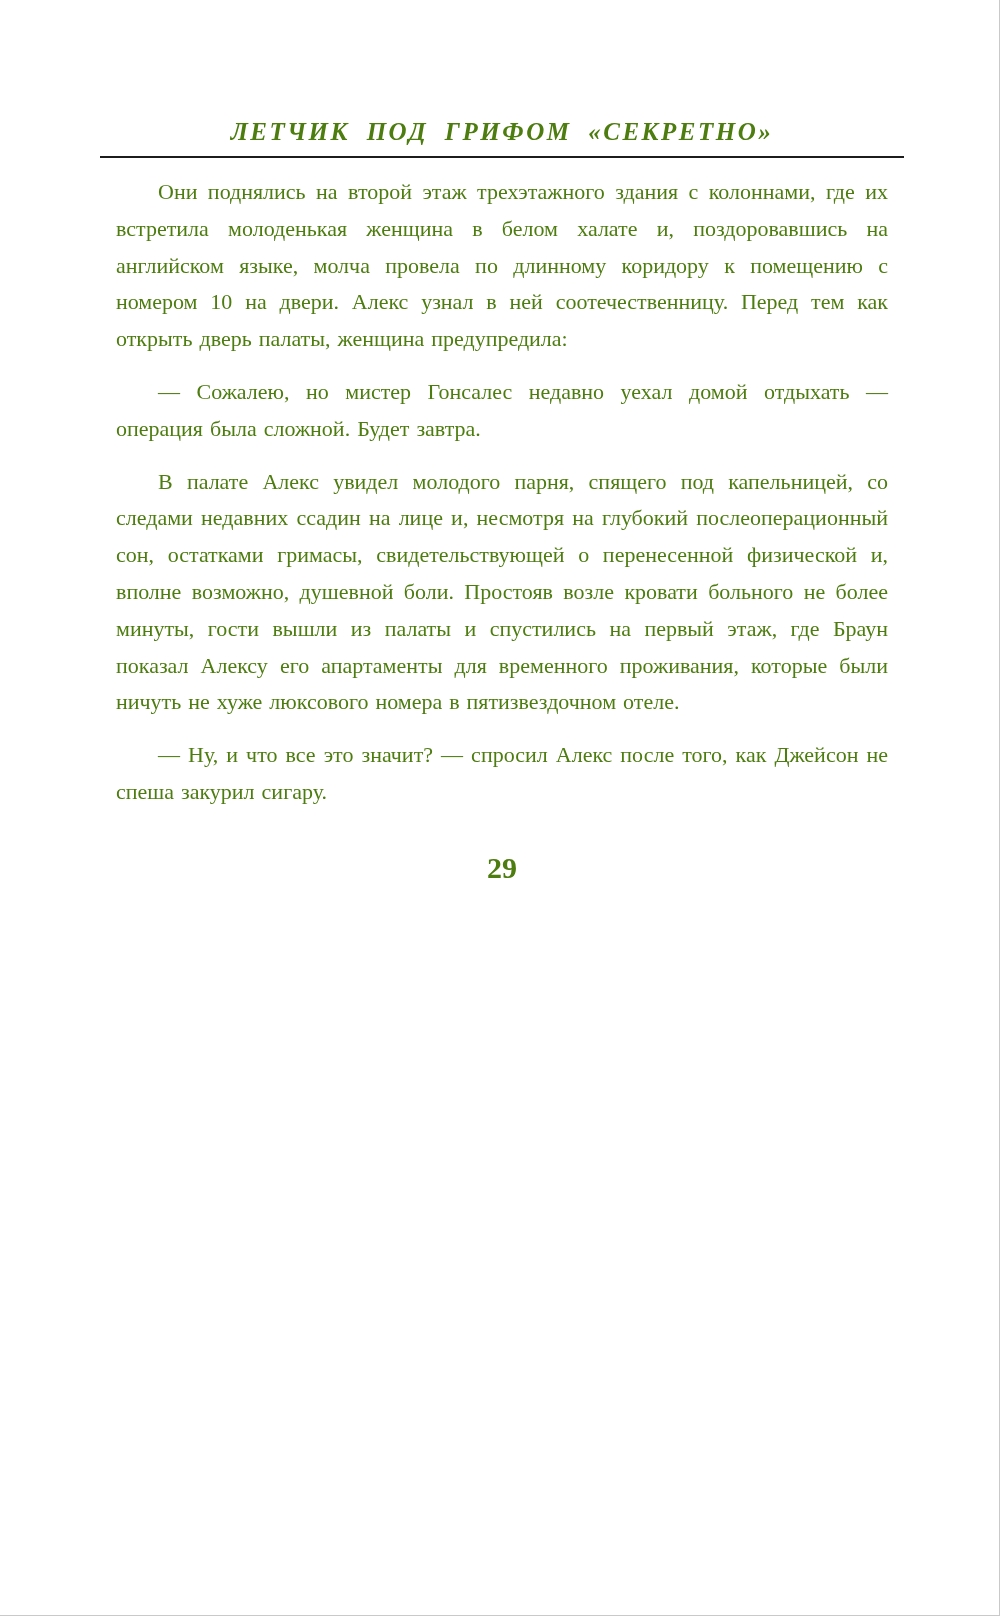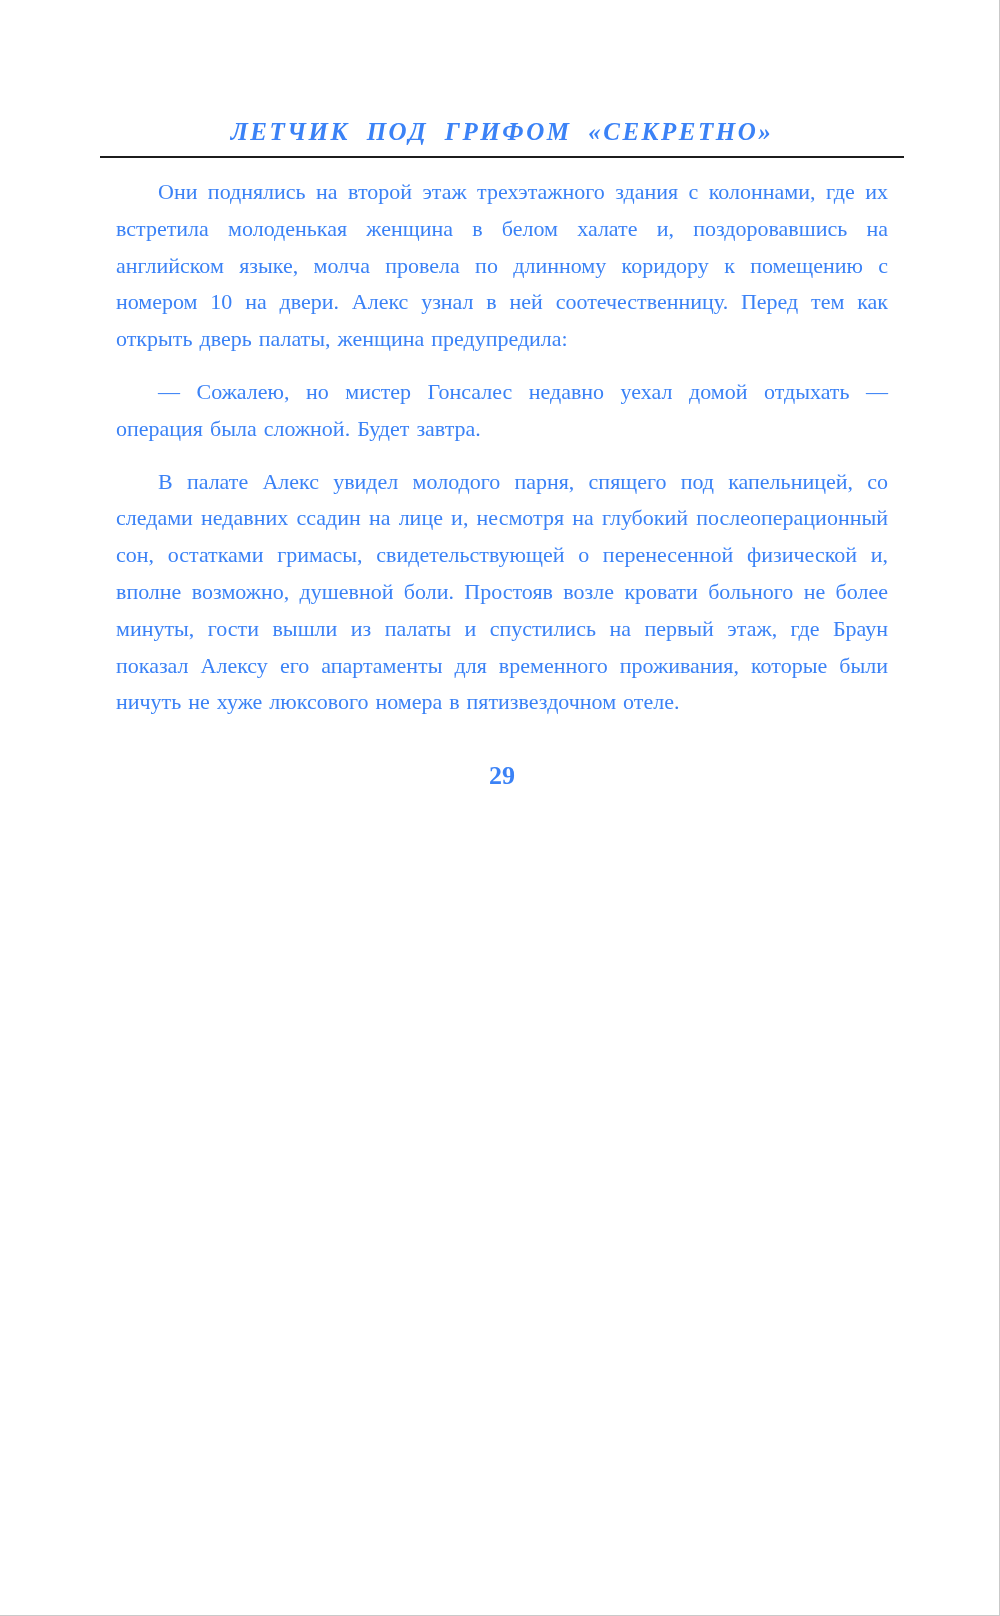--- a/index.html
+++ b/index.html
@@ -13,21 +13,21 @@
   .page {
     position: relative;
     box-sizing: border-box;
     width: 1000px;
     height: 1616px;
     padding: 118px 95px 0 100px;
     background: #ffffff;
     border-right: 1px solid #c9c9c9;
     border-bottom: 1px solid #c9c9c9;
     font-family: "Liberation Serif", "DejaVu Serif", serif;
-    color: #3b82f6;
+    color: #4d7c0f;
   }
   .running-title {
     text-align: center;
     font-style: italic;
     font-weight: 600;
     font-size: 25px;
     letter-spacing: 2.5px;
     word-spacing: 8px;
     padding-bottom: 10px;
   }
@@ -39,36 +39,37 @@
   .page-body p {
     margin: 16px;
     font-size: 22px;
     line-height: 36.8px;
     text-align: justify;
     text-indent: 42px;
     word-spacing: 1.5px;
   }
   .page-number {
     text-align: center;
-    font-size: 26px;
+    font-size: 30px;
     font-weight: bold;
     margin-top: 40px;
   }
 </style>
 </head>
 <body>
 
 <div class="page">
   <header>
     <div class="running-title">ЛЕТЧИК ПОД ГРИФОМ «СЕКРЕТНО»</div>
     <hr class="header-rule">
   </header>
 
   <main class="page-body">
     <p>Они поднялись на второй этаж трехэтажного здания с колоннами, где их встретила молоденькая женщина в белом халате и, поздоровавшись на английском языке, молча провела по длинному коридору к помещению с номером 10 на двери. Алекс узнал в ней соотечественницу. Перед тем как открыть дверь палаты, женщина предупредила:</p>
     <p>— Сожалею, но мистер Гонсалес недавно уехал домой отдыхать — операция была сложной. Будет завтра.</p>
     <p>В палате Алекс увидел молодого парня, спящего под капельницей, со следами недавних ссадин на лице и, несмотря на глубокий послеоперационный сон, остатками гримасы, свидетельствующей о перенесенной физической и, вполне возможно, душевной боли. Простояв возле кровати больного не более минуты, гости вышли из палаты и спустились на первый этаж, где Браун показал Алексу его апартаменты для временного проживания, которые были ничуть не хуже люксового номера в пятизвездочном отеле.</p>
+    <p>— Ну, и что все это значит? — спросил Алекс после того, как Джейсон не спеша закурил сигару.</p>
   </main>
 
   <footer>
     <div class="page-number">29</div>
   </footer>
 </div>
 
 </body></html>

